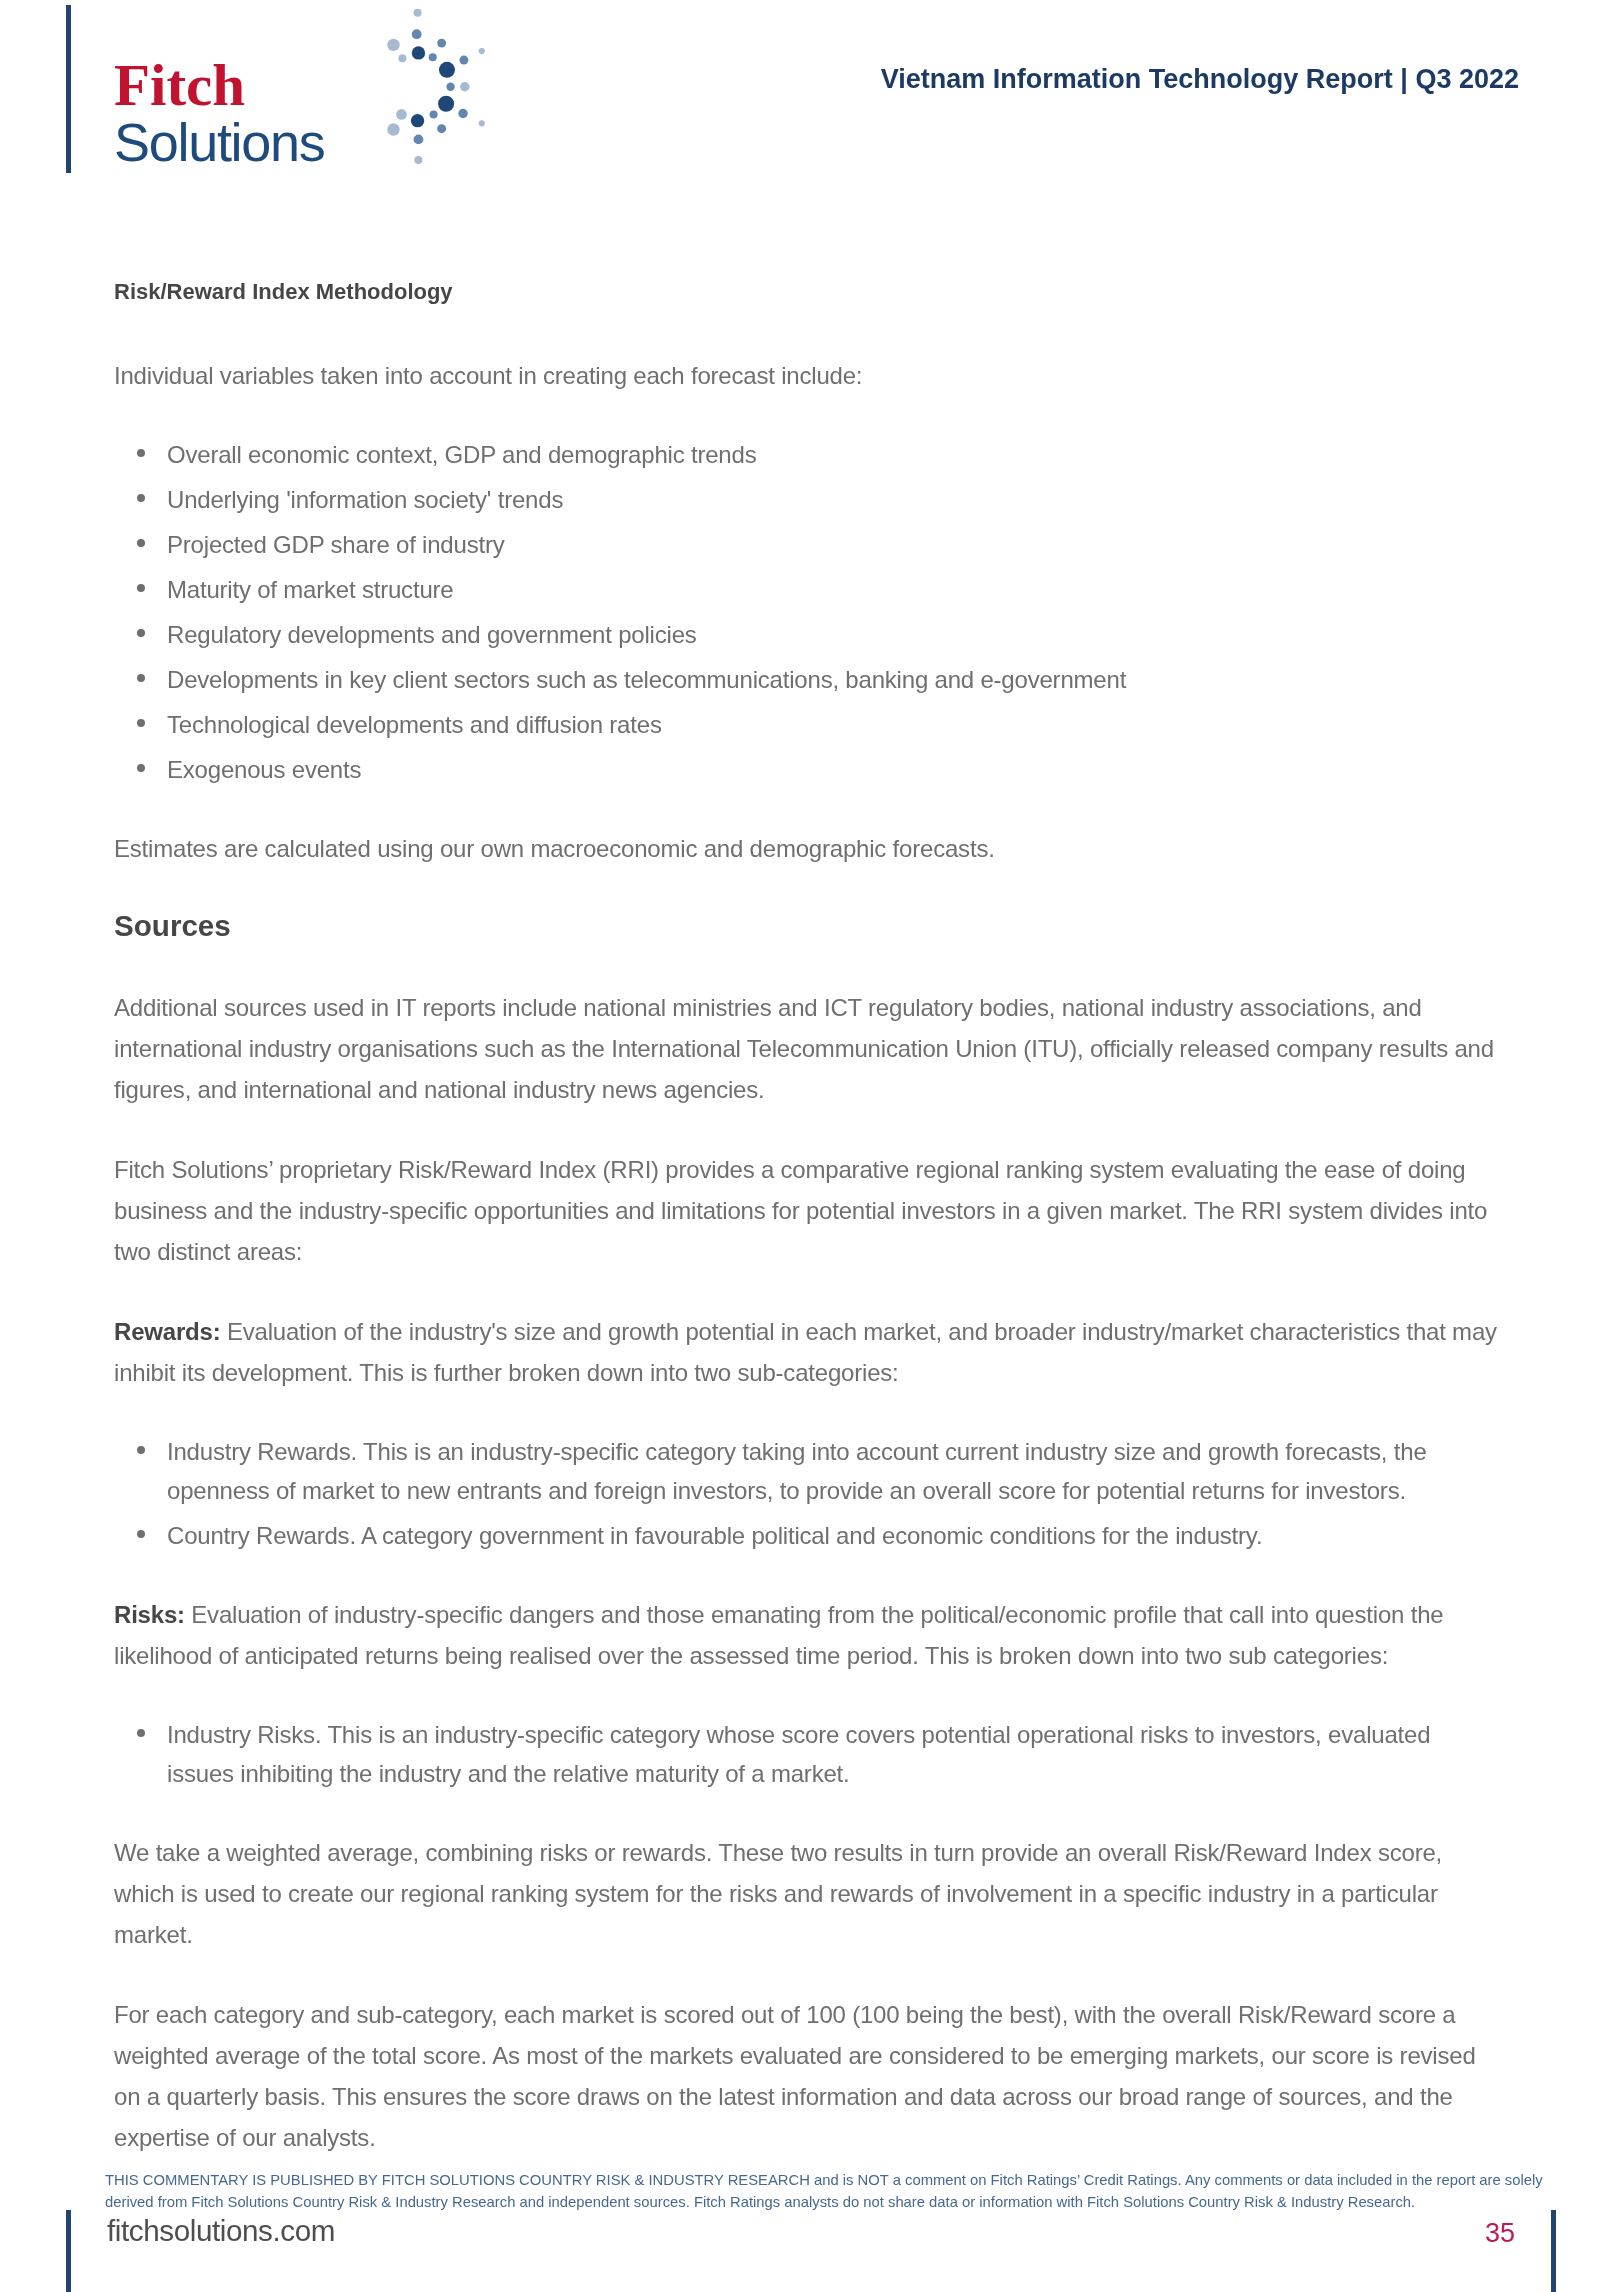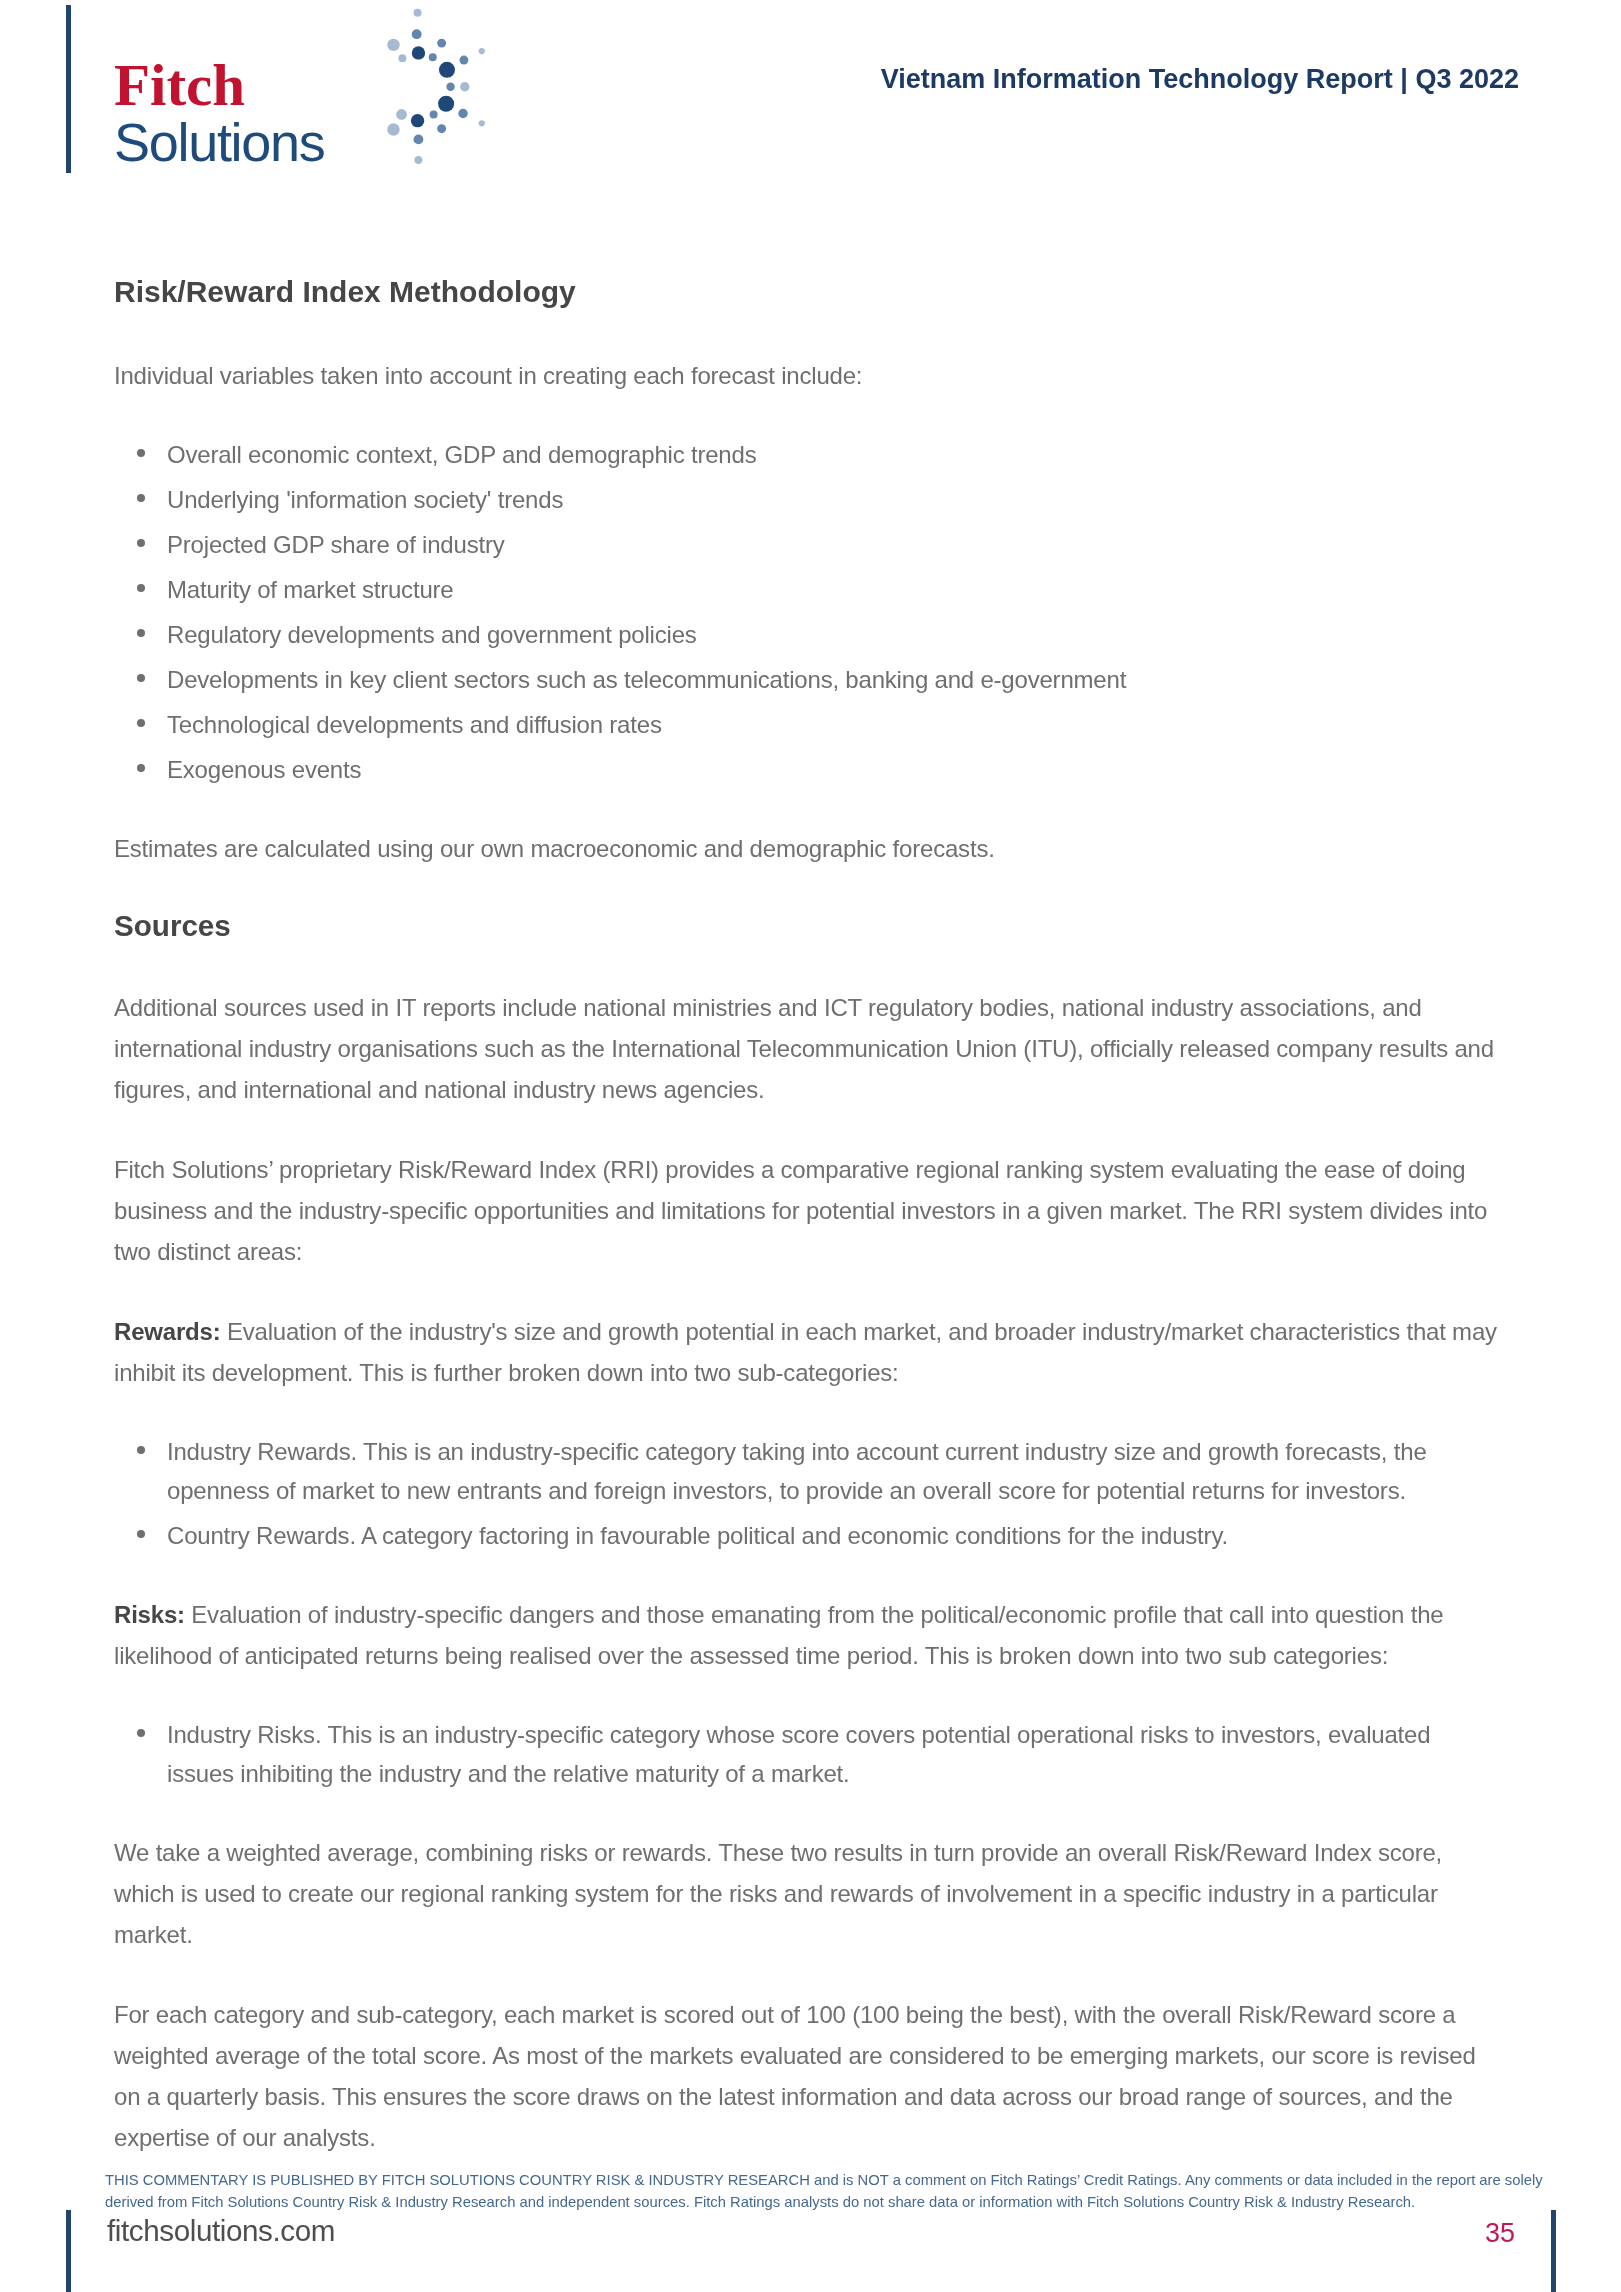--- a/index.html
+++ b/index.html
@@ -31,21 +31,21 @@
     position:absolute; right:102px; top:64px; font-size:27px; font-weight:bold;
     color:#1C3A63; white-space:nowrap;
   }
 
   
   .content {
     position:absolute; left:114px; top:274px; width:1391px;
     color:#6F6F6F; font-size:24px; letter-spacing:-0.2px;
   }
   .h1 {
-    font-size:30px; font-weight:bold; color:#464646; line-height:36px;
+    font-size:22px; font-weight:bold; color:#464646; line-height:36px;
     margin:0 0 45px 0; letter-spacing:0;
   }
   .h2 {
     font-size:29.6px; font-weight:bold; color:#464646; line-height:36px;
     margin:1.8px 0 43px 0; letter-spacing:0;
   }
   .para { line-height:41px; margin:0 0 39px 0; }
   .lead { font-weight:bold; color:#464646; }
   ul.bullets { list-style:none; margin:0 0 39px 0; padding:0; }
   ul.bullets li {
@@ -139,21 +139,21 @@
   <div class="h2">Sources</div>
 
   <p class="para">Additional sources used in IT reports include national ministries and ICT regulatory bodies, national industry associations, and international industry organisations such as the International Telecommunication Union (ITU), officially released company results and figures, and international and national industry news agencies.</p>
 
   <p class="para">Fitch Solutions’ proprietary Risk/Reward Index (RRI) provides a comparative regional ranking system evaluating the ease of doing business and the industry-specific opportunities and limitations for potential investors in a given market. The RRI system divides into two distinct areas:</p>
 
   <p class="para"><span class="lead">Rewards:</span><span> Evaluation of the industry's size and growth potential in each market, and broader industry/market characteristics that may inhibit its development. This is further broken down into two sub-categories:</span></p>
 
   <ul class="bullets">
     <li>Industry Rewards. This is an industry-specific category taking into account current industry size and growth forecasts, the openness of market to new entrants and foreign investors, to provide an overall score for potential returns for investors.</li>
-    <li>Country Rewards. A category factoring in favourable political and economic conditions for the industry.</li>
+    <li>Country Rewards. A category government in favourable political and economic conditions for the industry.</li>
   </ul>
 
   <p class="para"><span class="lead">Risks:</span><span> Evaluation of industry-specific dangers and those emanating from the political/economic profile that call into question the likelihood of anticipated returns being realised over the assessed time period. This is broken down into two sub categories:</span></p>
 
   <ul class="bullets">
     <li>Industry Risks. This is an industry-specific category whose score covers potential operational risks to investors, evaluated issues inhibiting the industry and the relative maturity of a market.</li>
   </ul>
 
   <p class="para">We take a weighted average, combining risks or rewards. These two results in turn provide an overall Risk/Reward Index score, which is used to create our regional ranking system for the risks and rewards of involvement in a specific industry in a particular market.</p>
 

